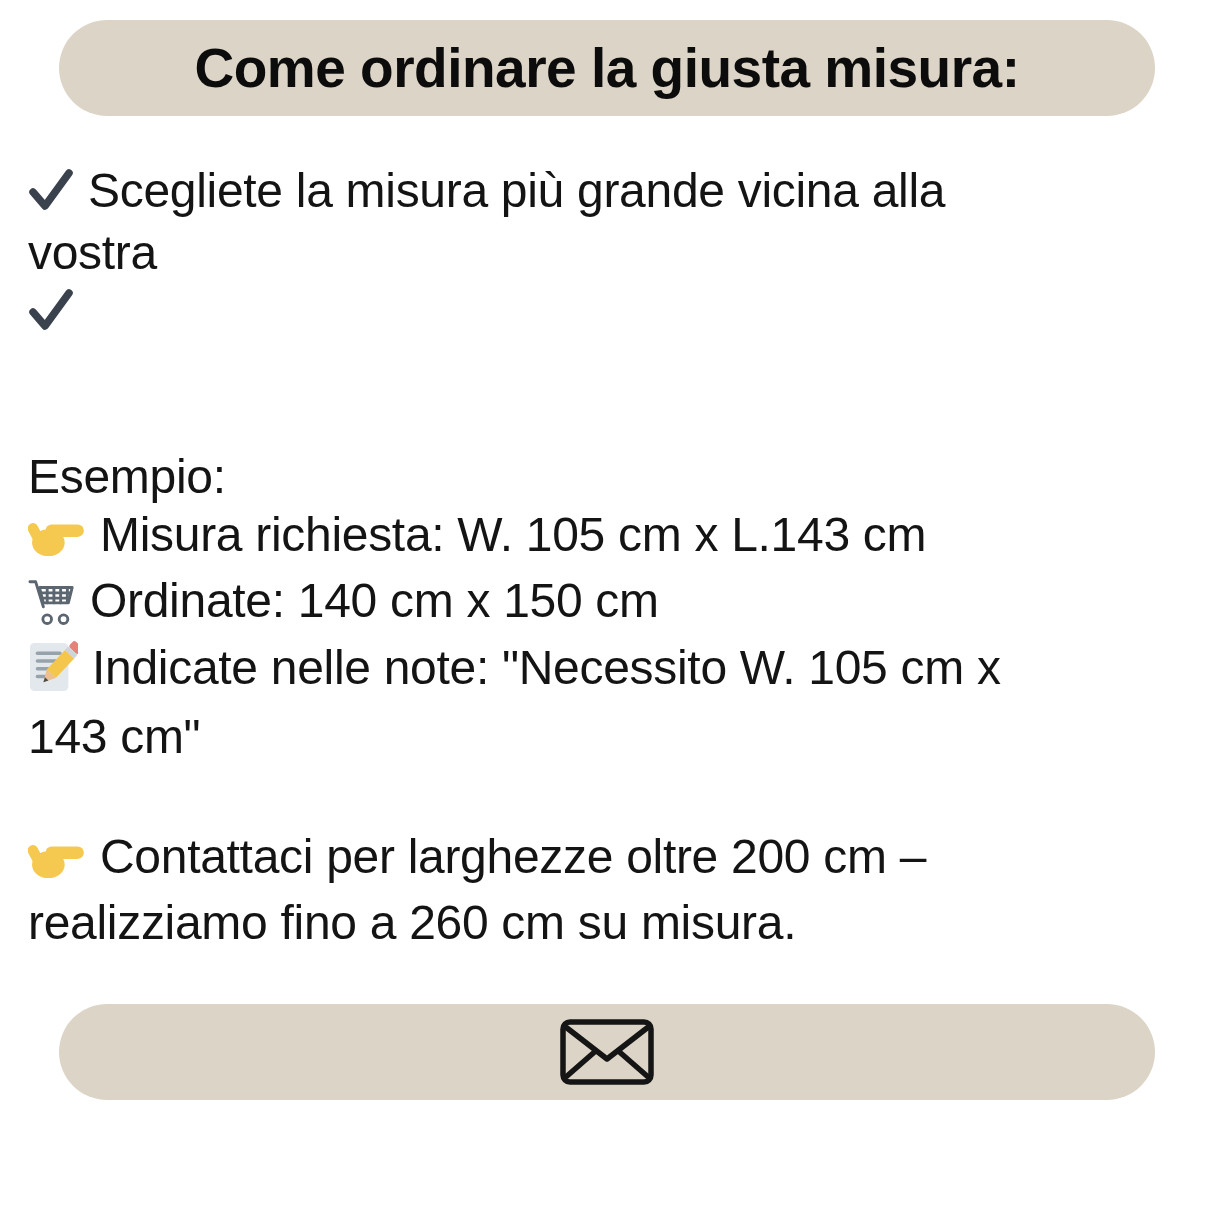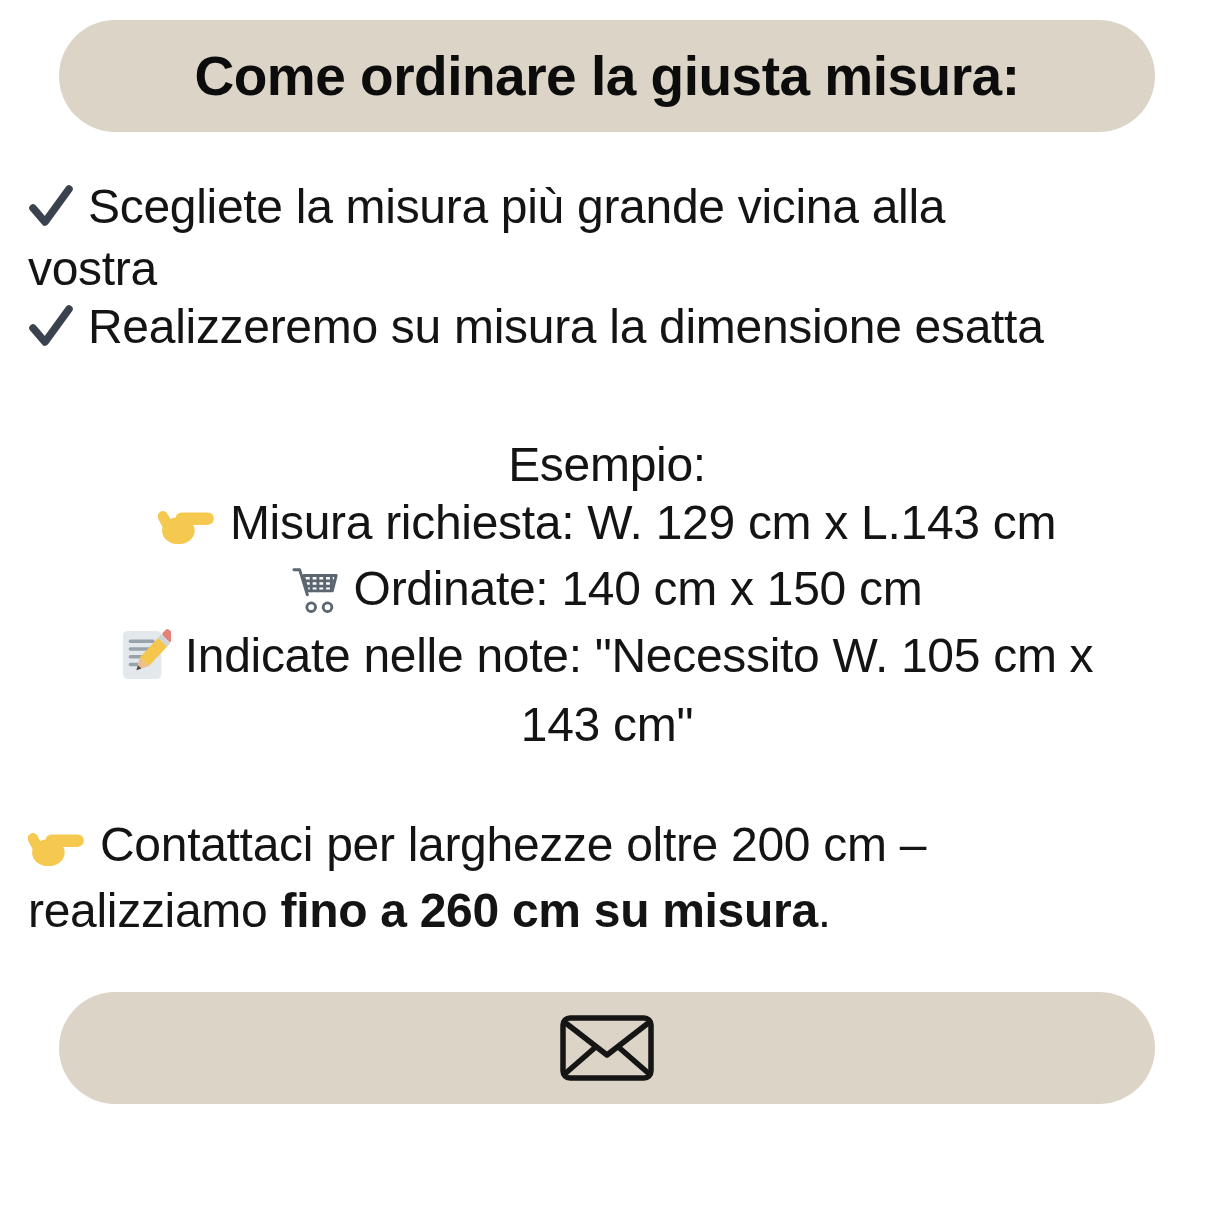--- a/index.html
+++ b/index.html
@@ -14,21 +14,21 @@
     --pencil-eraser:#e8807a;
     --envelope:#151515;
   }
   *{margin:0;padding:0;box-sizing:border-box;}
   html,body{width:1214px;height:1214px;background:#ffffff;overflow:hidden;}
   body{font-family:"Liberation Sans","DejaVu Sans",sans-serif;color:var(--text);}
   .pill{
     background:var(--pill-bg);
     width:1096px;
     margin-left:59px;
-    height:112px;
+    height:96px;
     border-radius:56px;
     display:flex;
     align-items:center;
     justify-content:center;
   }
   .header-pill{margin-top:20px;}
   .pill-title{
     font-size:55px;
     font-weight:700;
     letter-spacing:-0.5px;
@@ -36,30 +36,30 @@
   }
   .content{
     padding:0 28px;
     font-size:48px;
     line-height:58px;
     letter-spacing:-0.3px;
   }
   .pre{white-space:pre-line;}
   p{margin:0;}
   .checks-block{margin-top:46px;}
-  .example-block{margin-top:76px;text-align:center;}
+  .example-block{margin-top:104px;}
   .contact-block{margin-top:62px;}
   .icon{display:inline-block;margin-right:14px;}
   .check-icon{vertical-align:-4px;}
   .hand-icon{vertical-align:-8px;}
   .cart-icon{vertical-align:-9px;}
   .memo-icon{vertical-align:-11px;}
   .footer-pill{margin-top:52px;gap:32px;}
   .footer-pill .pill-title{letter-spacing:-0.5px;}
-  b{font-weight:700;}
+  b{font-weight:400;}
 </style>
 </head>
 <body>
 
 <div>
 
   <div class="pill header-pill">
     <span class="pill-title">Come ordinare la giusta misura:</span>
   </div>
 
@@ -72,37 +72,37 @@
               <path d="M5 25 L17 39 L41 6" fill="none" style="stroke:var(--check)" stroke-width="7.5" stroke-linecap="round" stroke-linejoin="round"></path>
             </svg>
         </span><span class="pre">Scegliete la misura più grande vicina alla
 vostra</span>
       </p>
       <p>
         <span class="icon check-icon">
           <svg width="46" height="44" viewBox="0 0 46 44">
               <path d="M5 25 L17 39 L41 6" fill="none" style="stroke:var(--check)" stroke-width="7.5" stroke-linecap="round" stroke-linejoin="round"></path>
             </svg>
-        </span><span class="pre">Realizzeremo su misura la dimensione esatta</span>
+        </span>
       </p>
     </div>
 
     <div class="example-block">
       <p>Esempio:</p>
 
       <p>
         <span class="icon hand-icon">
           <svg width="58" height="48" viewBox="0 0 60 50">
             <g style="fill:var(--hand)">
               <ellipse cx="21" cy="33" rx="17" ry="14"></ellipse>
               <rect x="18" y="14" width="40" height="13" rx="6.5"></rect>
               <rect x="2" y="12" width="11" height="22" rx="5.5" transform="rotate(-28 7.5 23)"></rect>
             </g>
           </svg>
-        </span><span class="pre">Misura richiesta: W. 129 cm x L.143 cm</span>
+        </span><span class="pre">Misura richiesta: W. 105 cm x L.143 cm</span>
       </p>
 
       <p>
         <span class="icon cart-icon">
           <svg width="48" height="50" viewBox="0 0 50 52">
             <g fill="none" style="stroke:var(--cart)" stroke-width="3" stroke-linecap="round" stroke-linejoin="round">
               <path d="M2 6 h6 l8 26"></path>
               <path d="M12 12 h34 l-4 16 h-26 z"></path>
               <path d="M20 12.5 v15.5 M27 12.5 v15.5 M34 12.5 v15.5 M41 12.5 v15"></path>
               <path d="M13.5 17.5 h31 M15 23 h28"></path>

